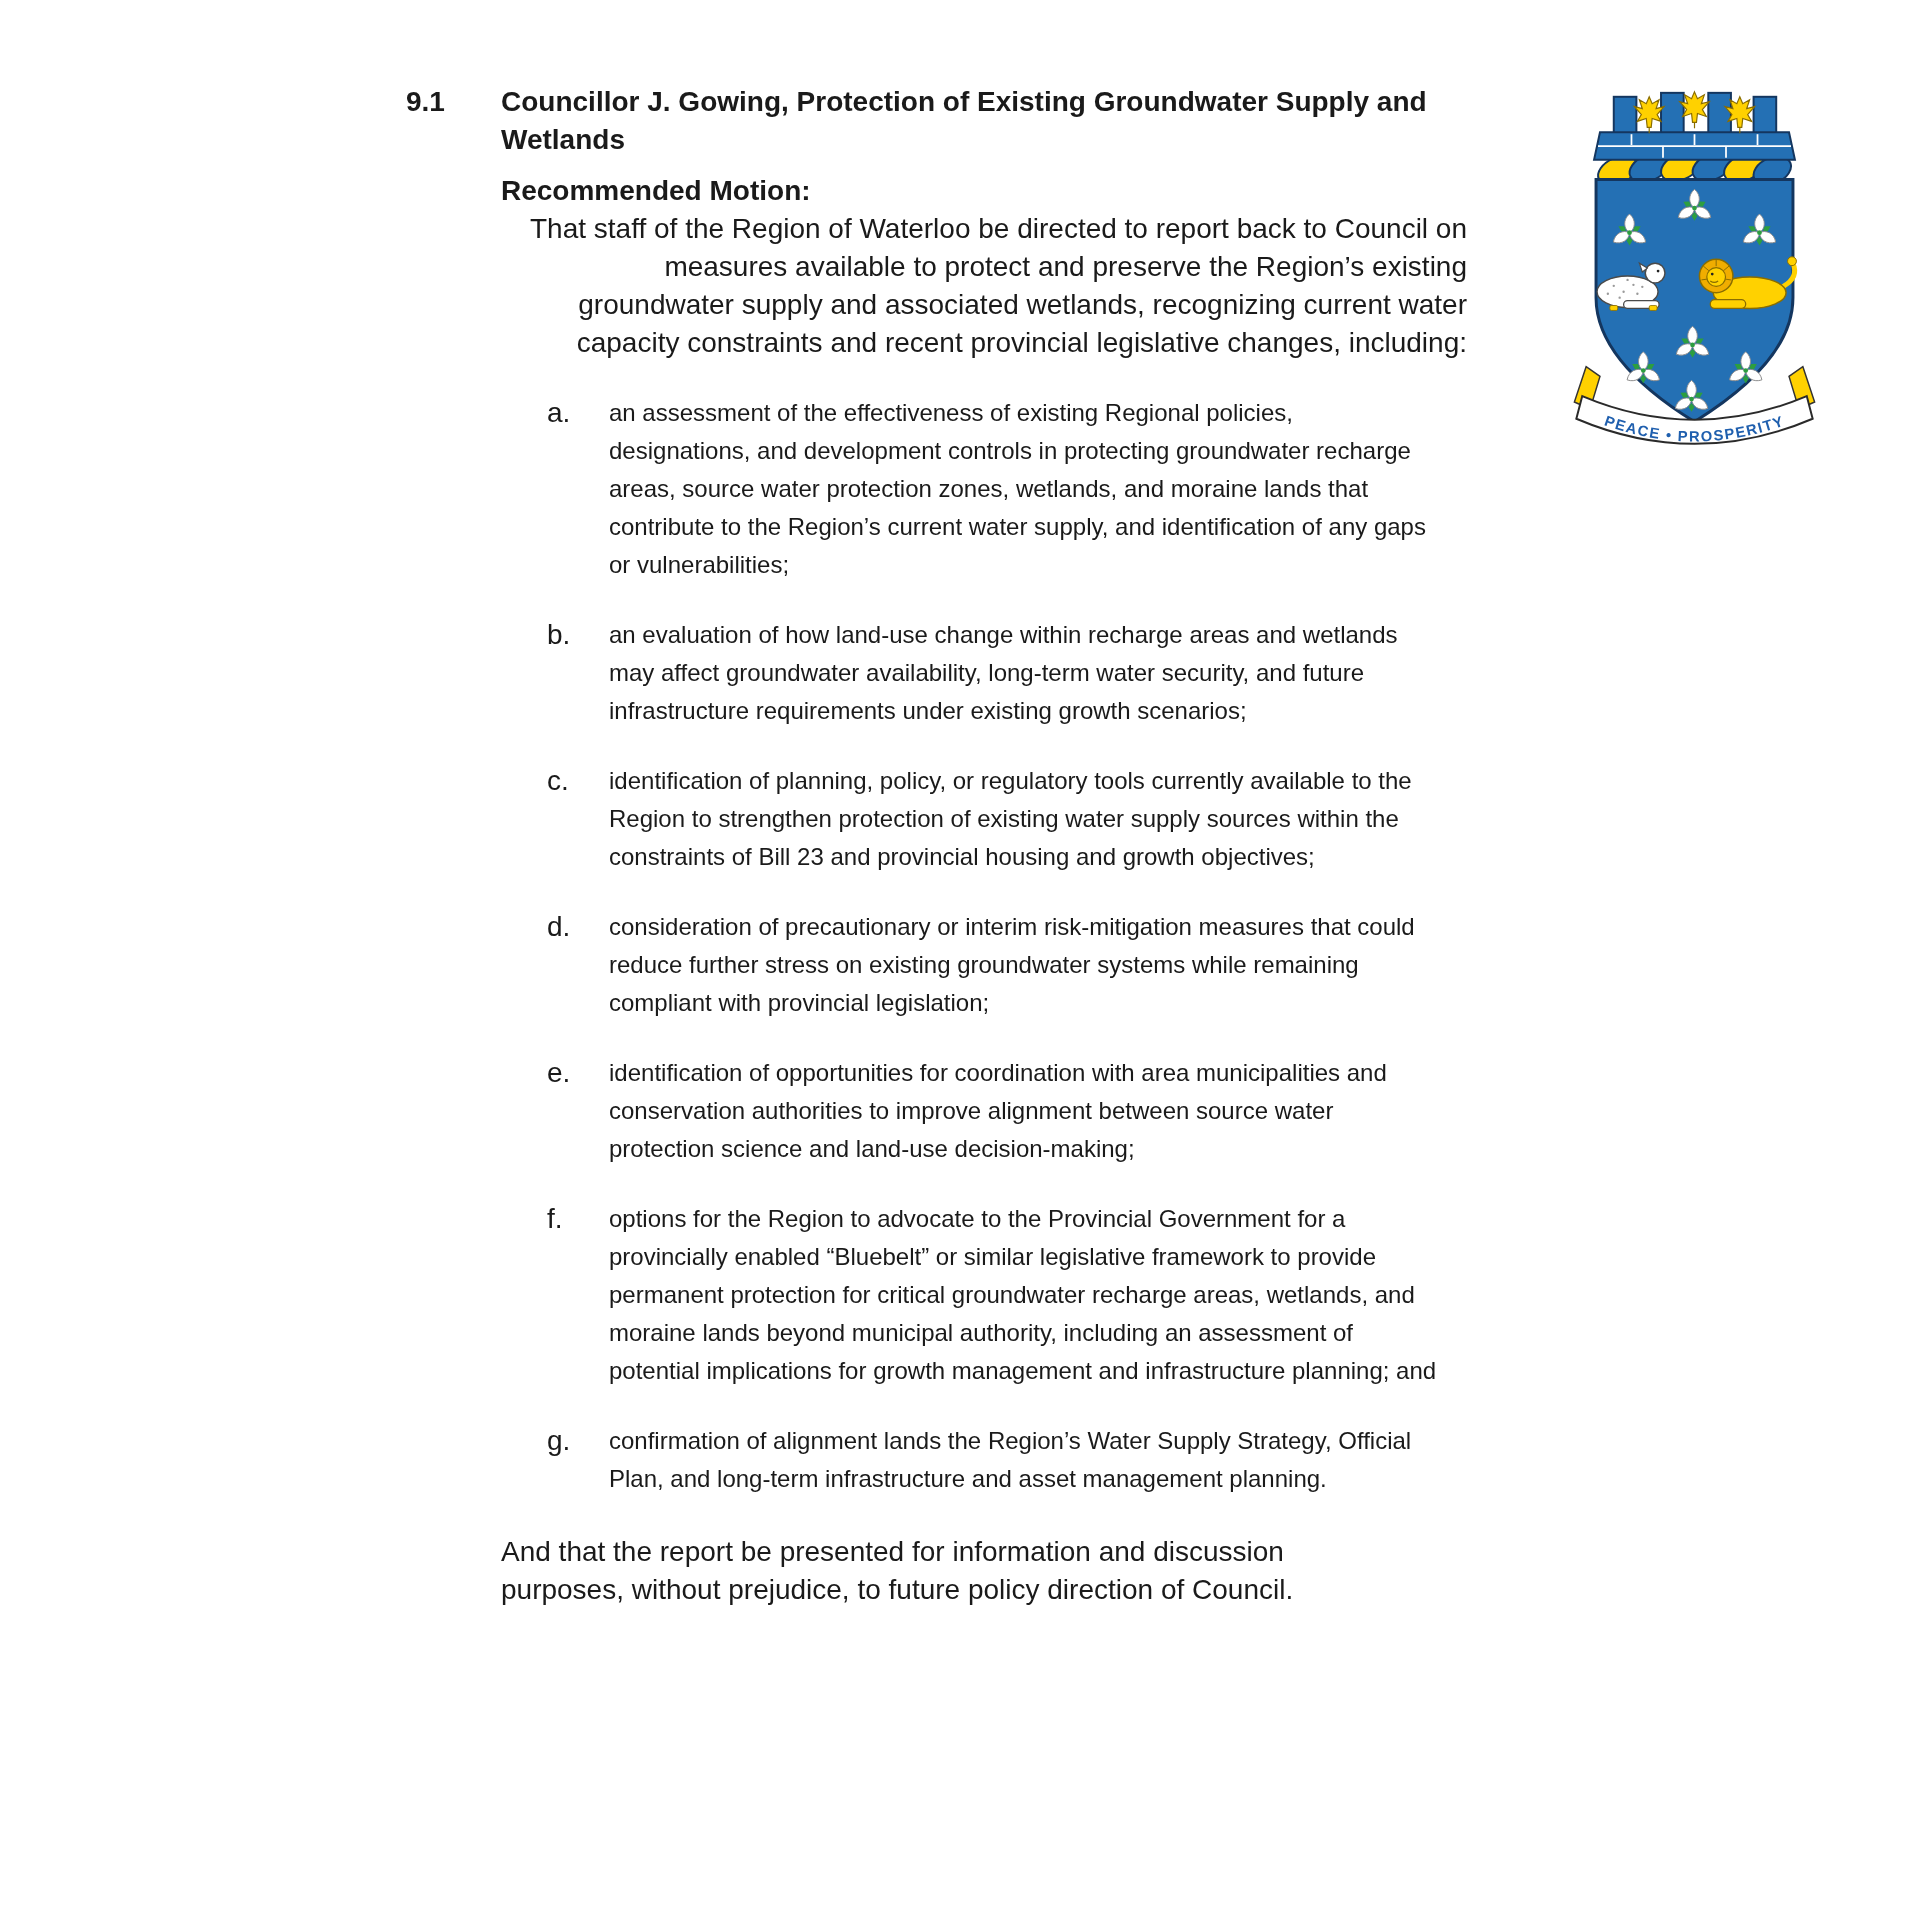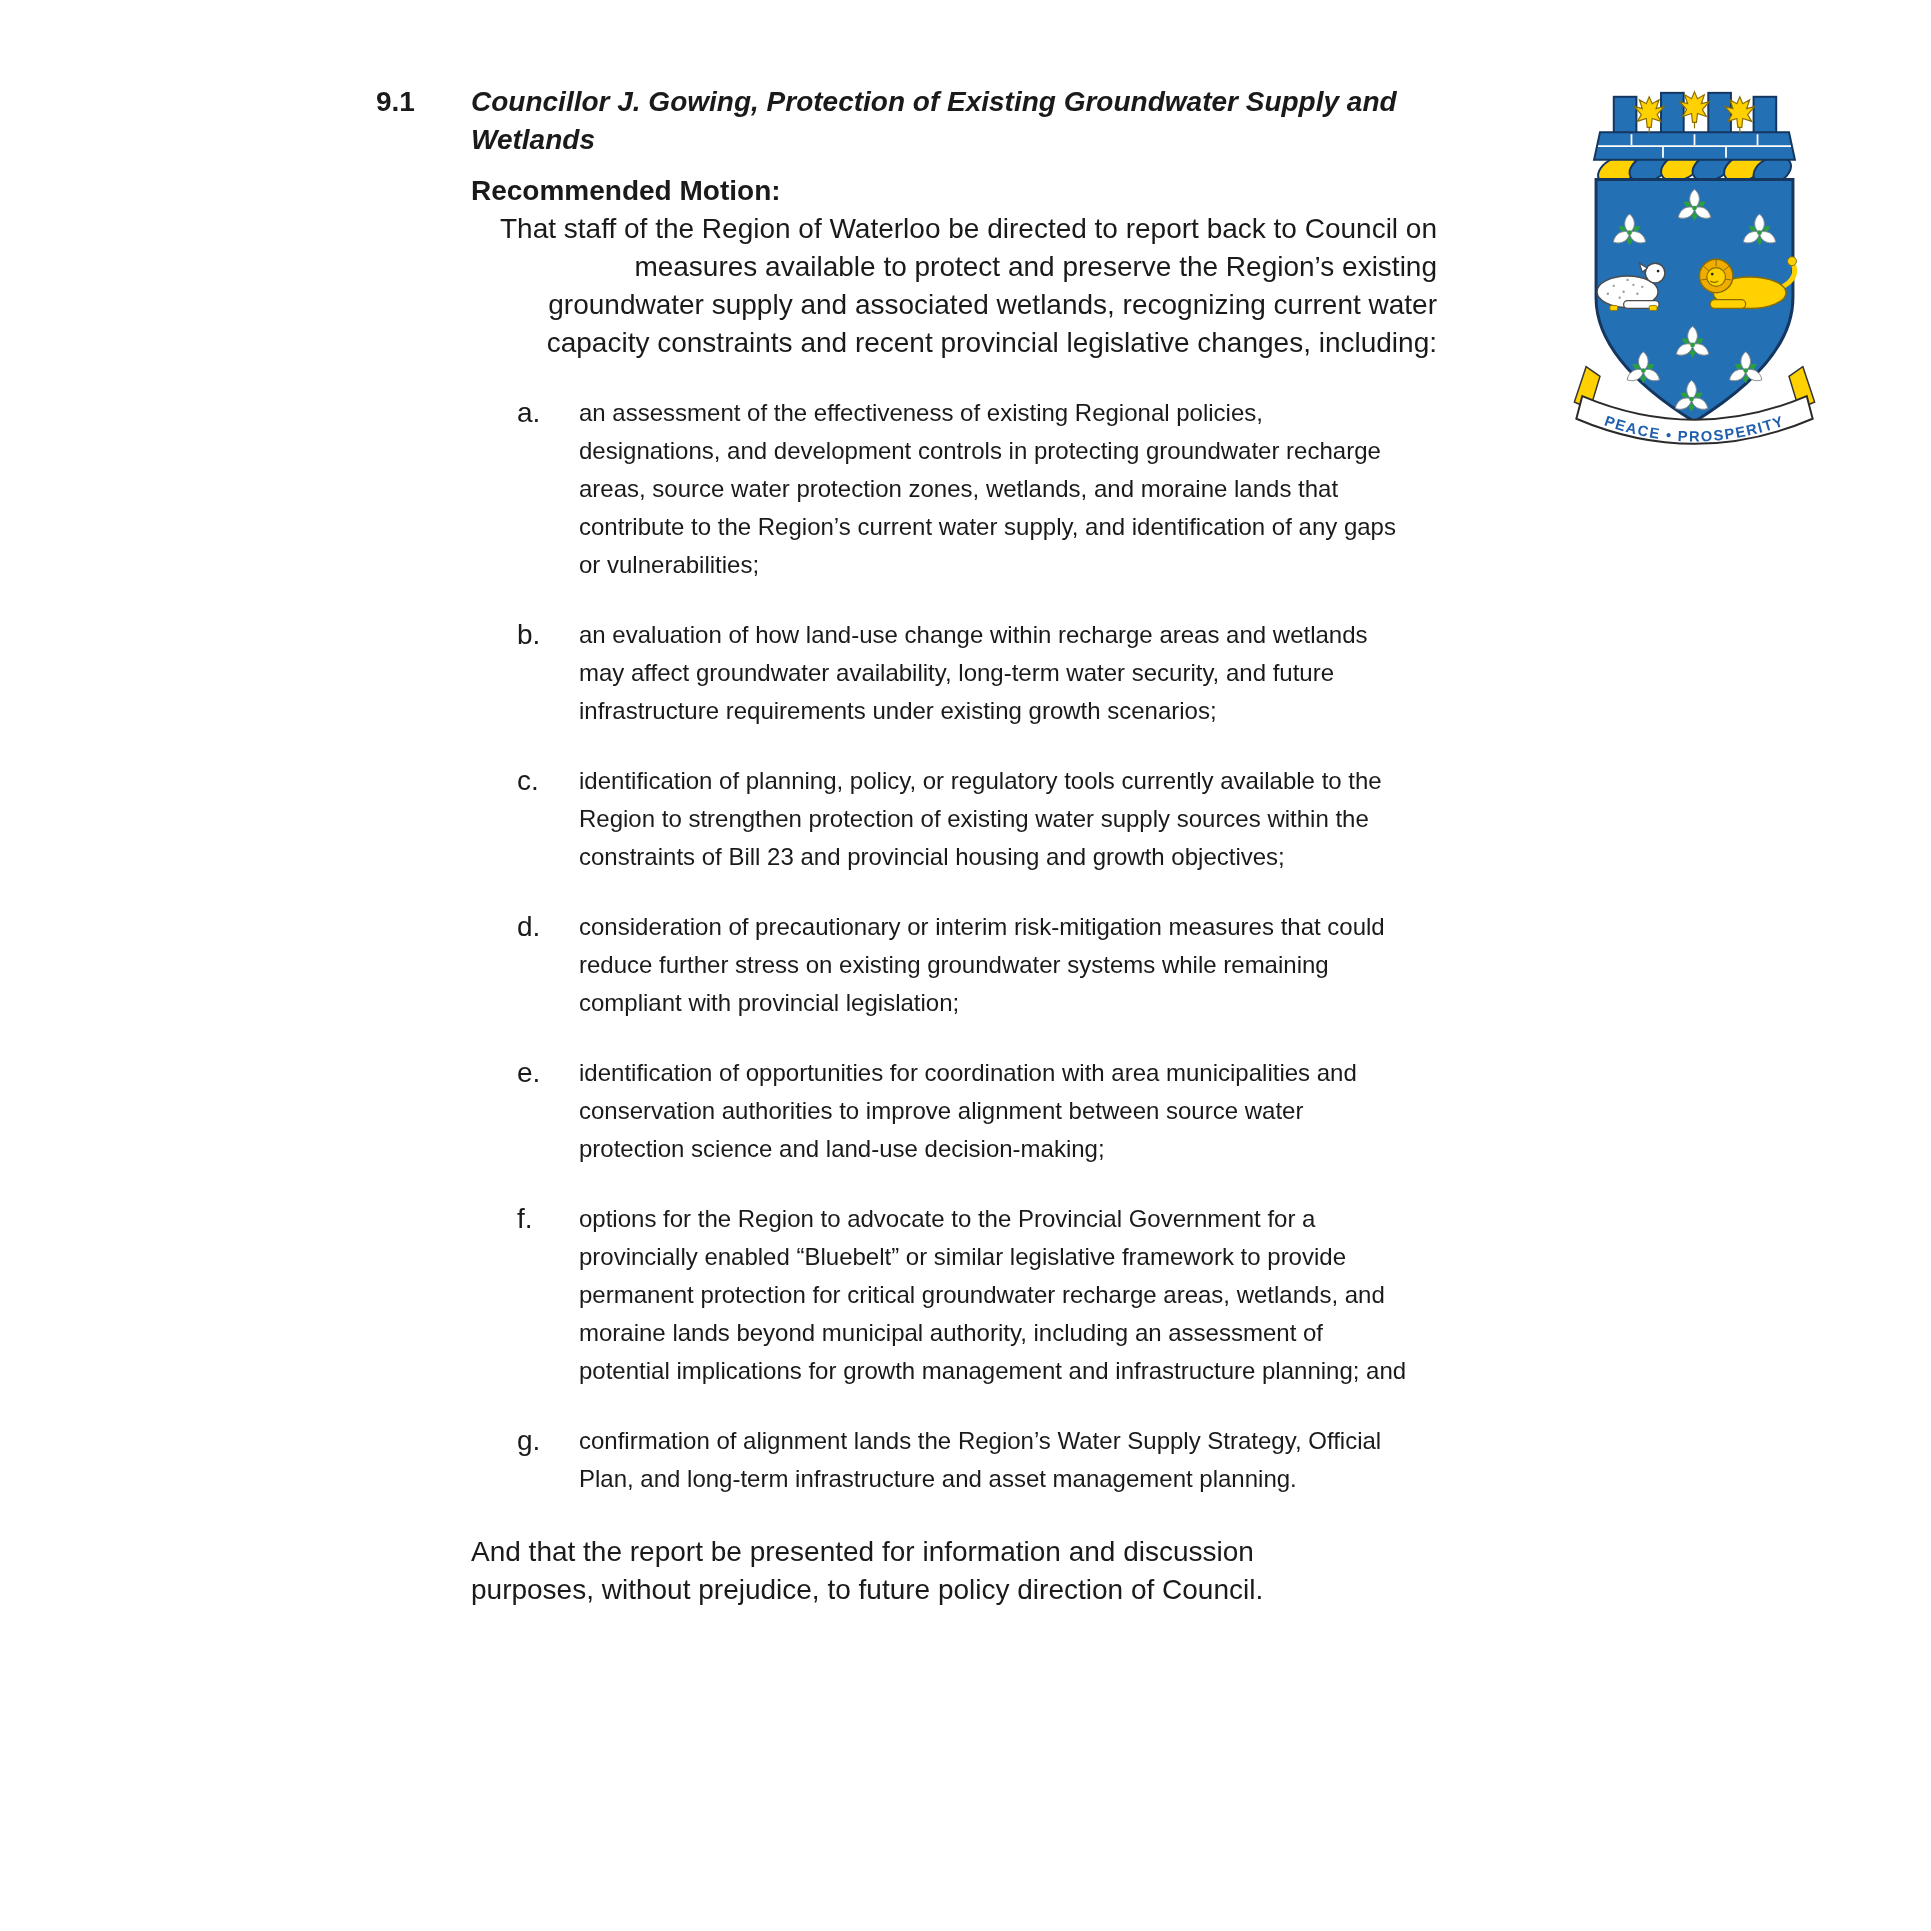--- a/index.html
+++ b/index.html
@@ -10,39 +10,38 @@
     color: #1a1a1a;
   }
   .page {
     position: relative;
     width: 1931px; height: 1931px;
     background: #ffffff;
     overflow: hidden;
   }
   .section-row {
     position: absolute;
-    left: 376px; top: 83px;
+    left: 406px; top: 83px;
     display: flex;
     align-items: flex-start;
   }
   .section-number {
     width: 95px;
     flex: 0 0 95px;
     font-size: 28px;
     font-weight: bold;
     line-height: 38px;
   }
   .section-body { flex: 1 1 auto; }
   .section-title {
     margin: 0 0 12.6px 0;
     max-width: 985px;
     font-size: 28px;
     font-weight: bold;
     line-height: 38px;
-    font-style: italic;
   }
   .motion-label {
     margin: 0;
     font-size: 28px;
     font-weight: bold;
     line-height: 38px;
   }
   .intro {
     margin: 0;
     max-width: 966px;

